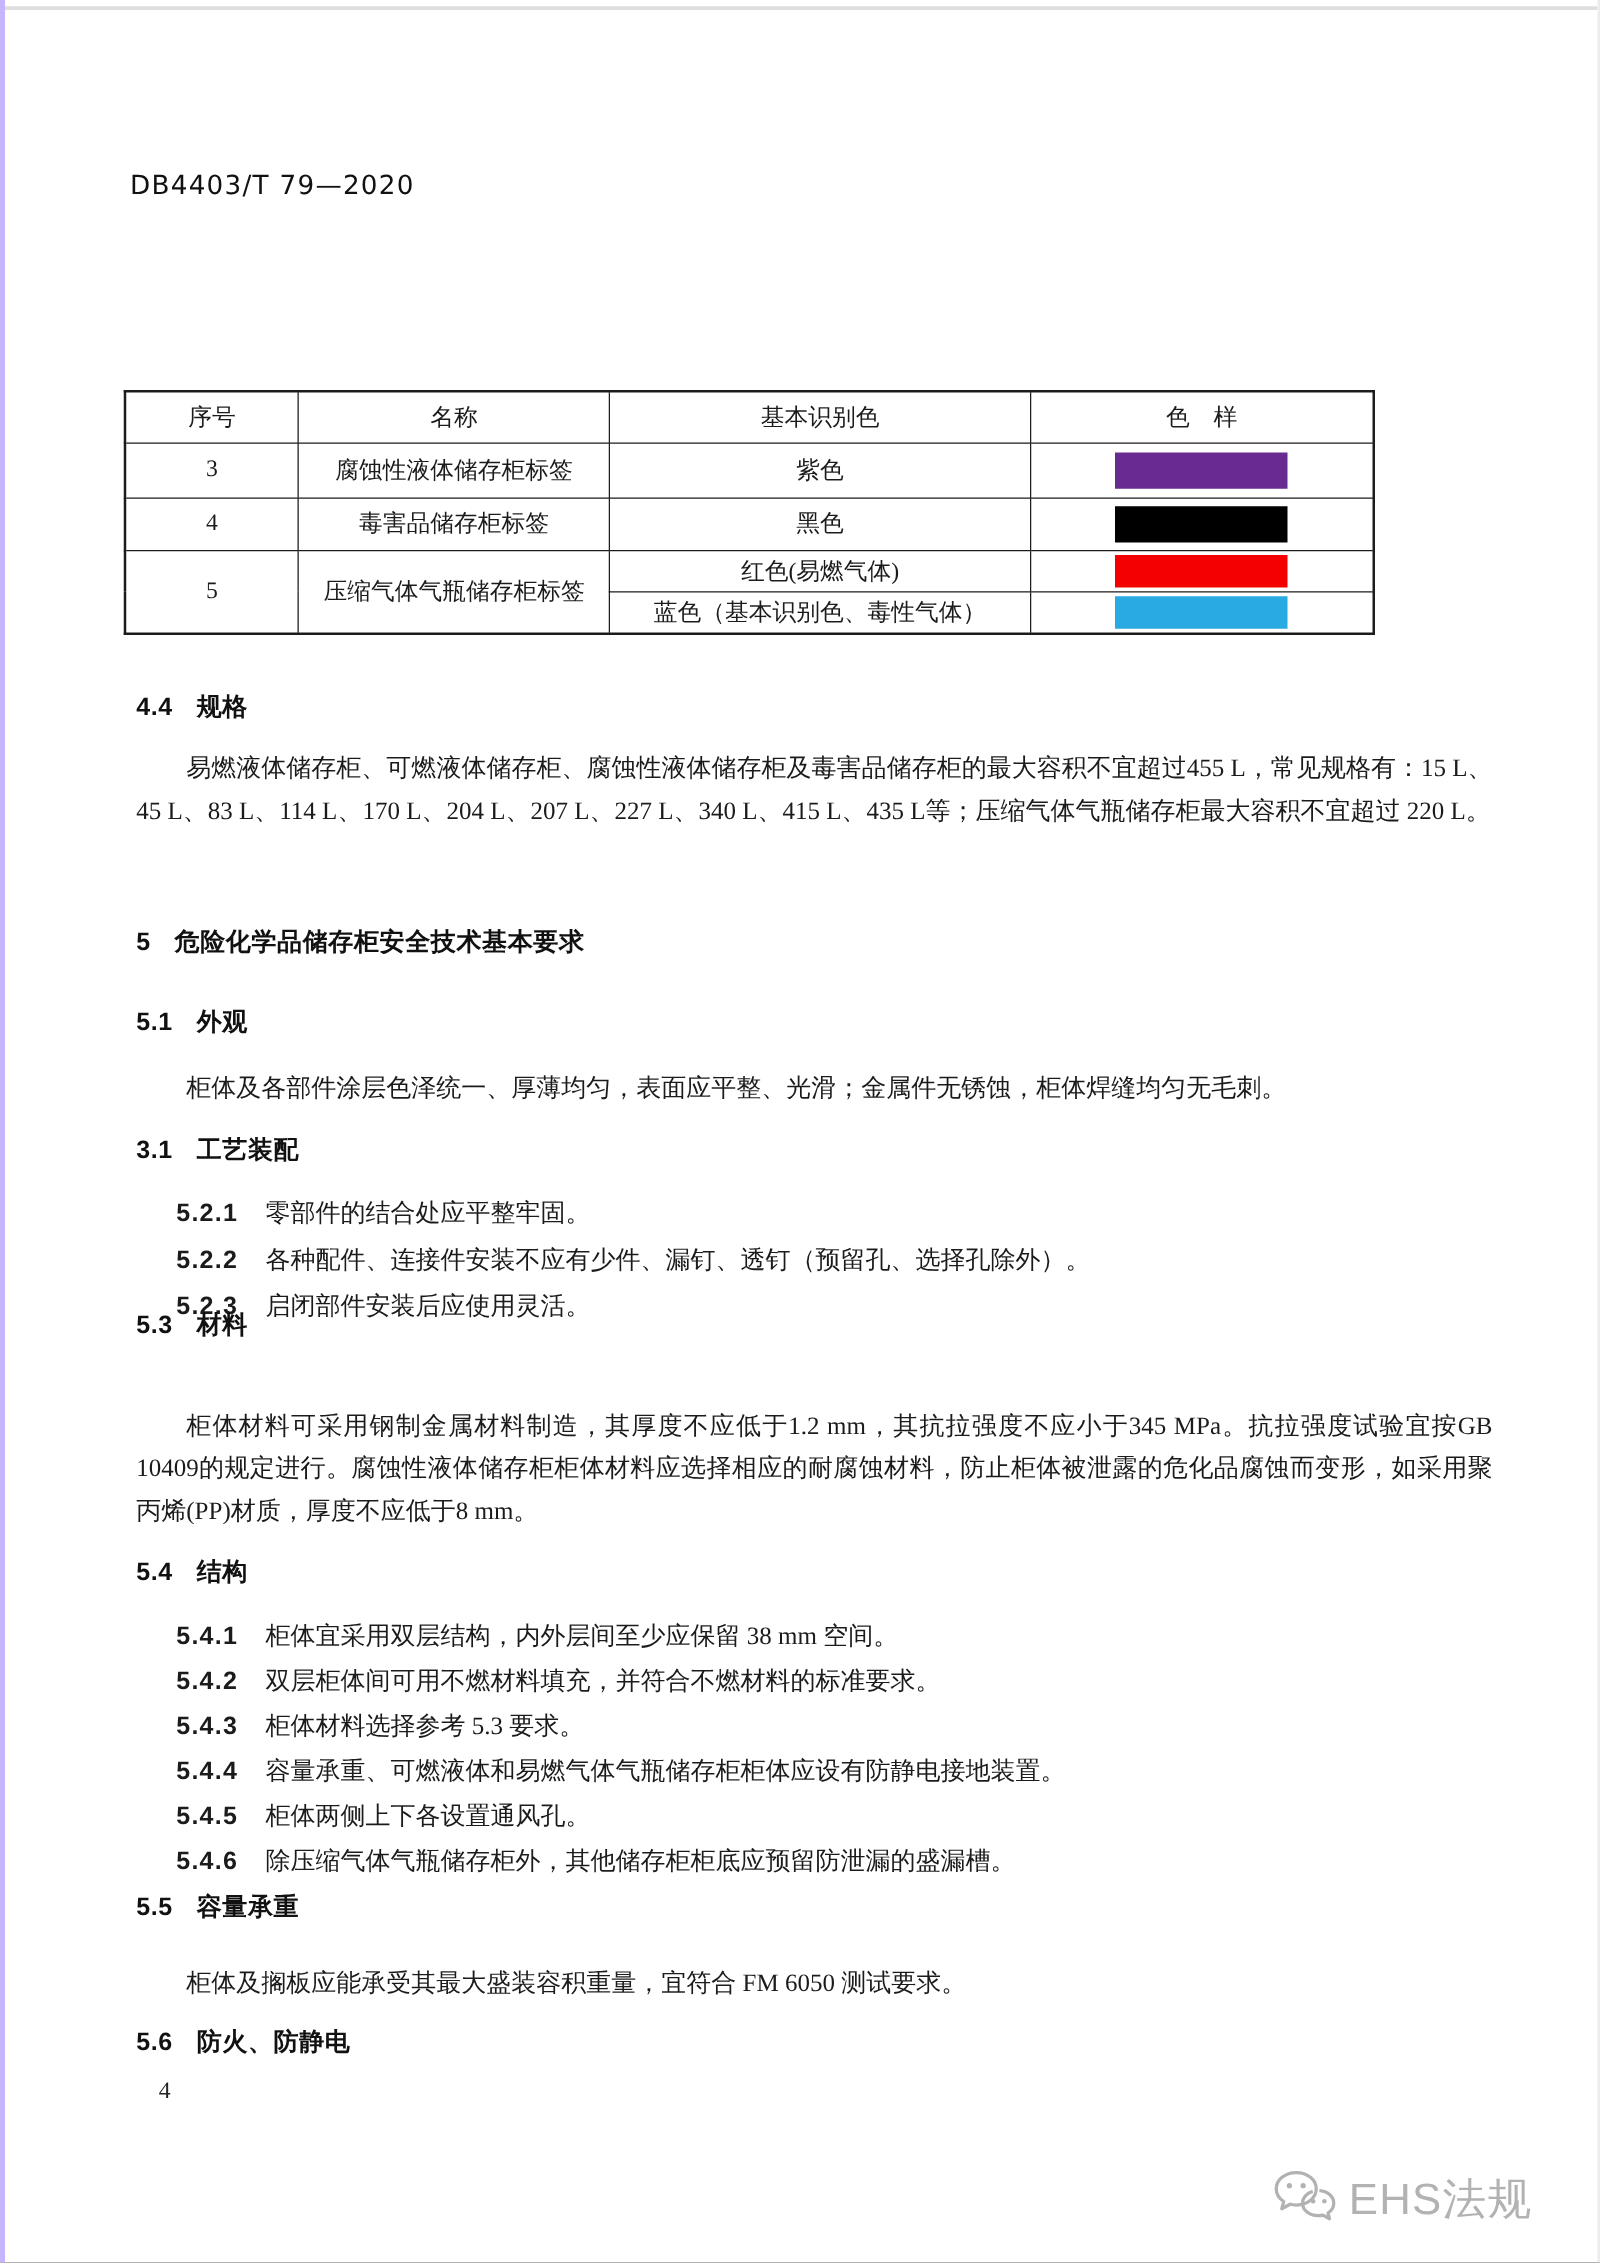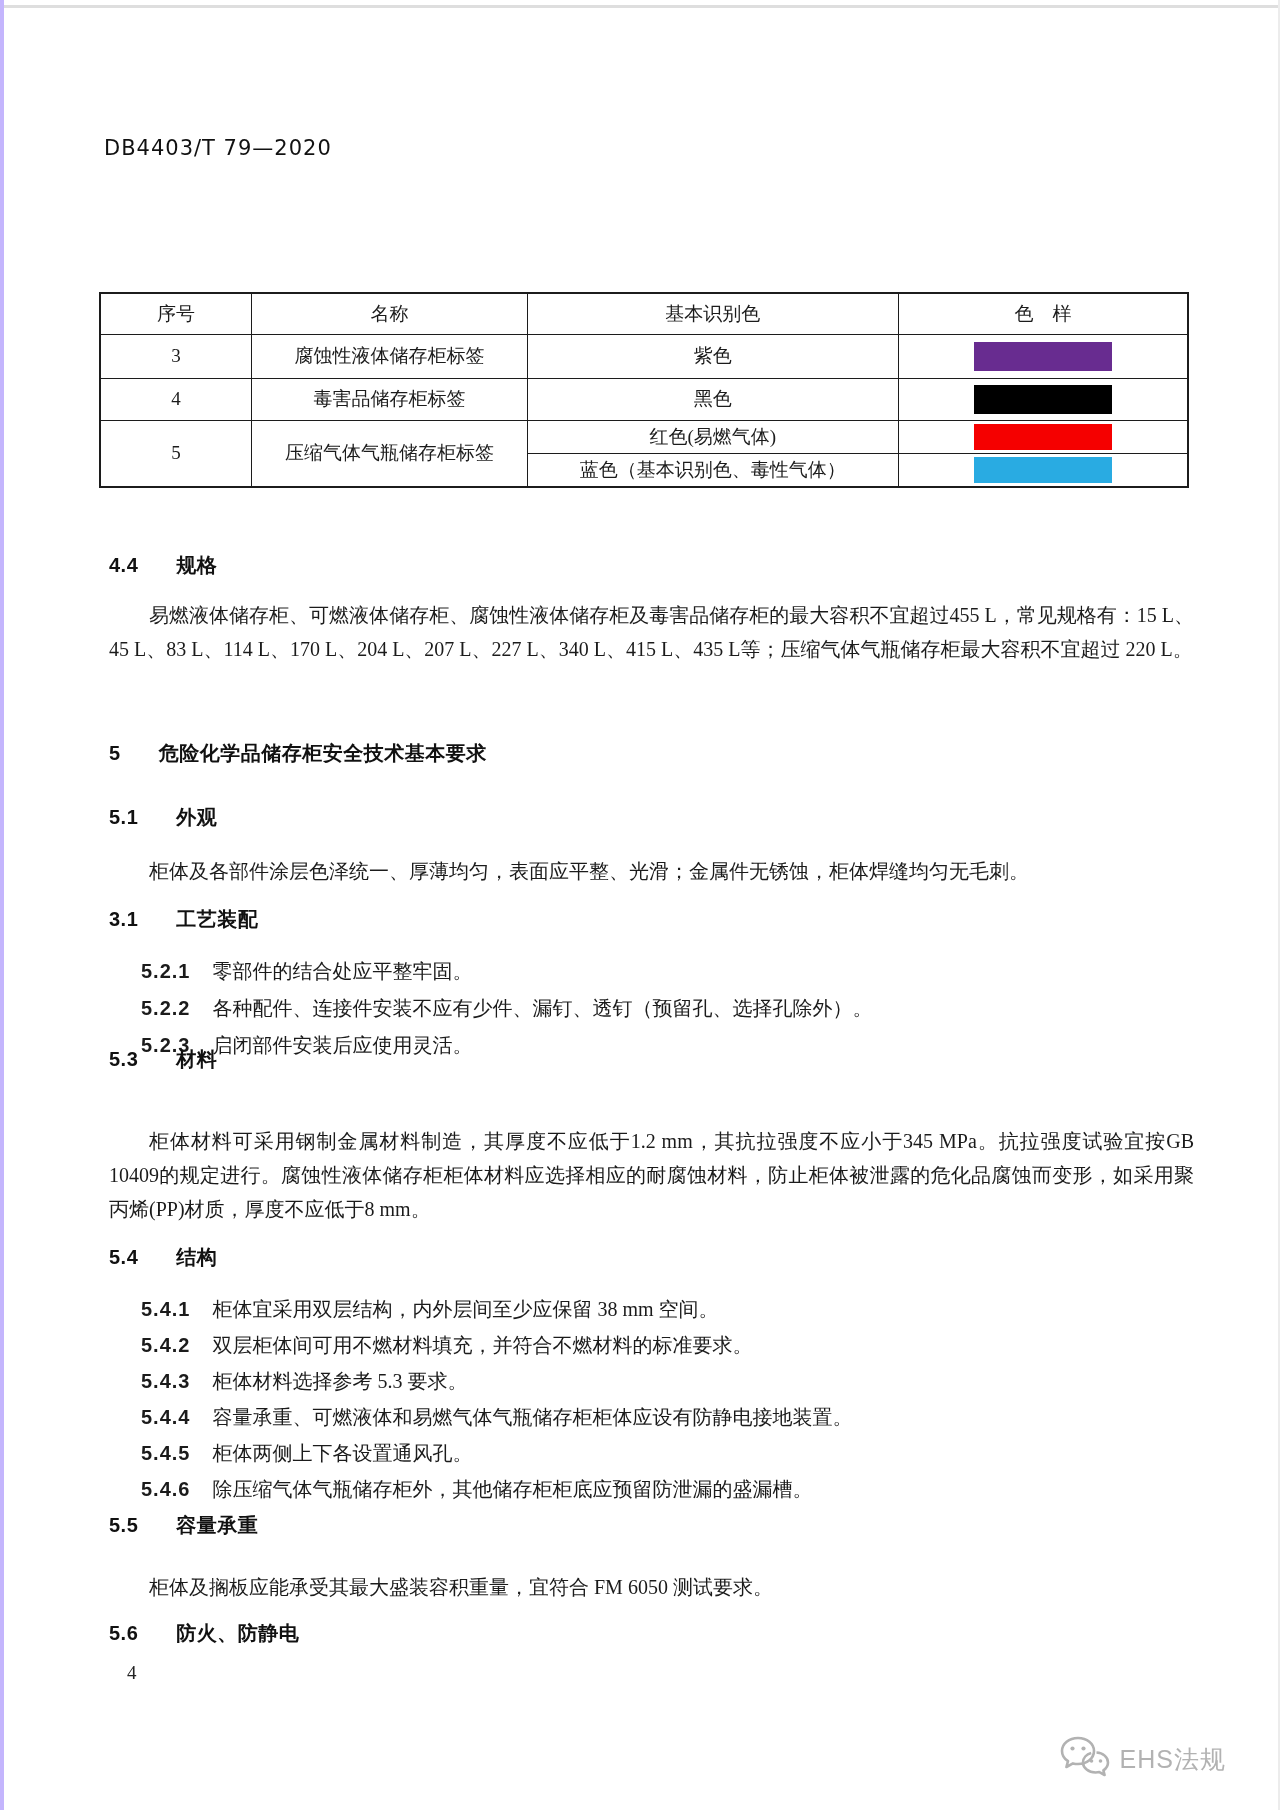--- a/index.html
+++ b/index.html
@@ -24,22 +24,22 @@
   }
 
   .table-title {
     position:absolute; top:256px; left:0; width:100%;
     text-align:center;
     font-family:"Liberation Sans","DejaVu Sans",sans-serif;
     font-weight:700; font-size:21px; color:#111;
   }
 
   table.spec-table {
-    position:absolute; top:292px; left:95px;
-    width:1090px;
+    position:absolute; top:312px; left:95px;
+    width:1001px;
     border-collapse:collapse;
     font-size:19px;
   }
   table.spec-table td, table.spec-table th {
     border:1.5px solid #1c1c1c;
     text-align:center; vertical-align:middle;
     font-weight:normal;
     padding:2px 6px;
   }
   table.spec-table { border:2px solid #1c1c1c; }
@@ -54,21 +54,21 @@
   tr.r5b  { height:34px; }
   .swatch { width:138px; height:29px; margin:1px auto; }
   .swatch.slim { height:26px; }
 
   .sec-head {
     position:absolute; left:105px;
     font-family:"Liberation Sans","DejaVu Sans",sans-serif;
     font-weight:700; font-size:20px; color:#111;
     letter-spacing:0.5px;
   }
-  .sec-head .sec-num { margin-right:38px; }
+  .sec-head .sec-num { margin-right:19px; }
 
   .para {
     position:absolute; left:105px; width:1085px;
     font-size:20px; line-height:34px;
     text-align:justify; text-indent:2em;
     color:#1b1b1b;
   }
 
   .clauses { position:absolute; left:105px; width:1085px; }
   .clause { line-height:34px; margin-bottom:2px; font-size:20px; }
@@ -83,21 +83,21 @@
     font-size:19px; color:#222;
   }
 
   .watermark {
     position:absolute; top:1734px; right:52px;
     display:flex; align-items:center; gap:8px;
     color:#b2b2b2;
   }
   .watermark-text {
     font-family:"Liberation Sans","DejaVu Sans",sans-serif;
-    font-size:25px; letter-spacing:1px; color:#b2b2b2;
+    font-size:35px; letter-spacing:1px; color:#b2b2b2;
   }
 </style>
 </head>
 <body>
 
 <div class="page">
   <div class="scan-edge-top"></div>
 
   <div class="doc-header">DB4403/T 79—2020</div>
 

